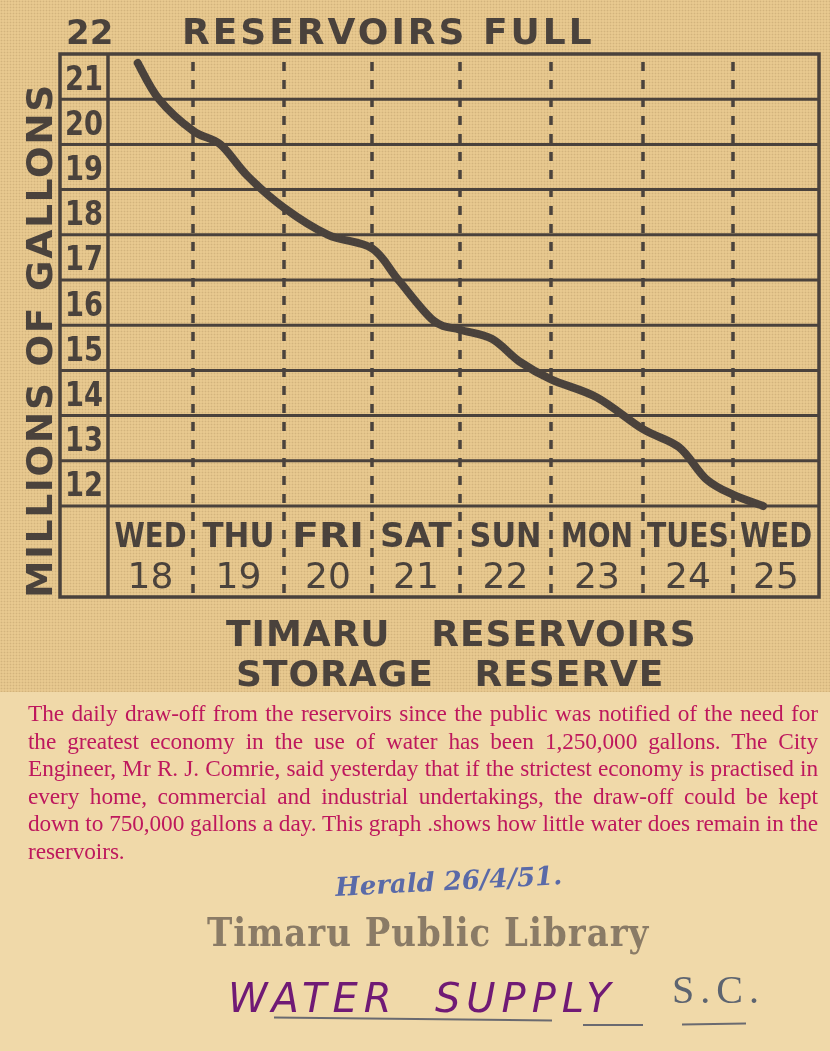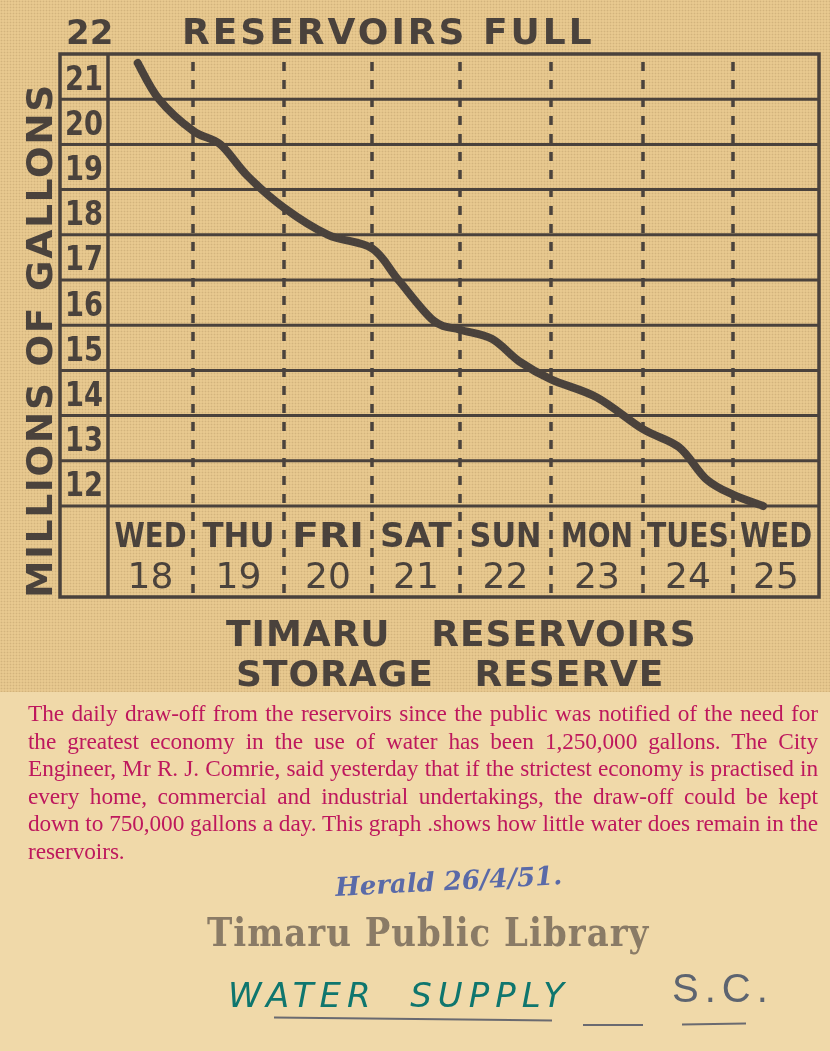--- a/index.html
+++ b/index.html
@@ -33,25 +33,25 @@
   }
   .library-stamp {
     position: absolute; left: 207px; top: 912px;
     font-family: "DejaVu Serif", serif; font-weight: bold;
     font-size: 34px; color: #8a7b66; letter-spacing: 1px;
     transform: scaleY(1.15);
   }
   .handwritten {
     position: absolute; left: 228px; top: 975px;
     font-family: "DejaVu Sans", sans-serif; font-style: italic;
-    font-size: 34px; color: #0f766e; letter-spacing: 6px;
+    font-size: 40px; color: #701a75; letter-spacing: 6px;
   }
   .handwritten-initials {
     position: absolute; left: 672px; top: 966px;
-    font-family: Liberation Sans, sans-serif; font-size: 40px; color: #5d6470;
+    font-family: Liberation Serif, serif; font-size: 40px; color: #5d6470;
     letter-spacing: 6px;
   }
   .underline-1 { position: absolute; left: 274px; top: 1018px; width: 278px; height: 2px; background: #6a6a70; transform: rotate(0.6deg); }
   .underline-2 { position: absolute; left: 583px; top: 1024px; width: 60px; height: 2px; background: #6a6a70; }
   .underline-3 { position: absolute; left: 682px; top: 1023px; width: 64px; height: 2px; background: #6a6a70; transform: rotate(-1deg); }
 </style>
 </head>
 <body>
 
 <div class="clipping-top"></div>

